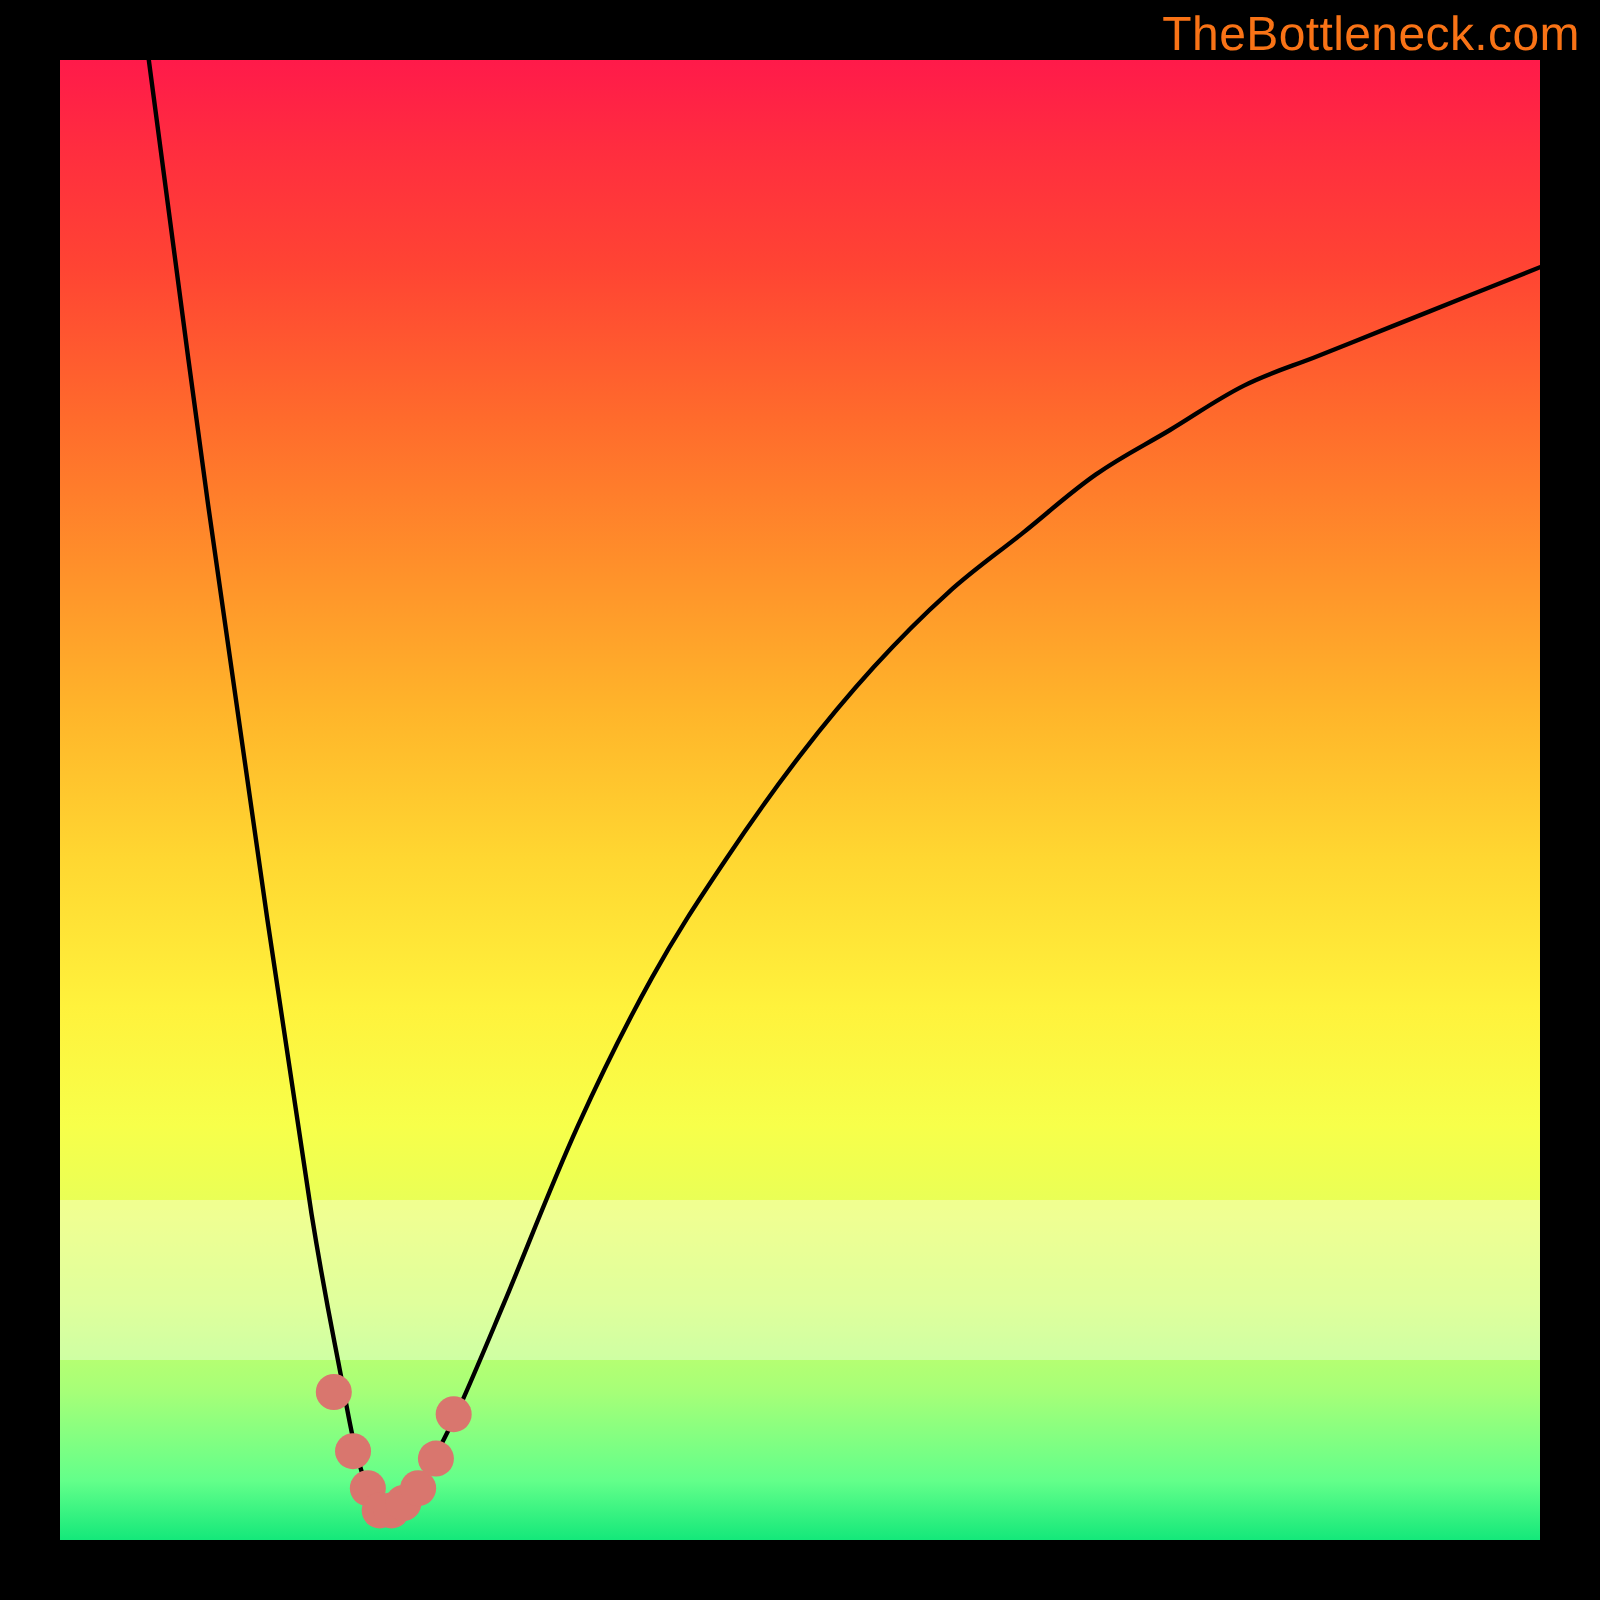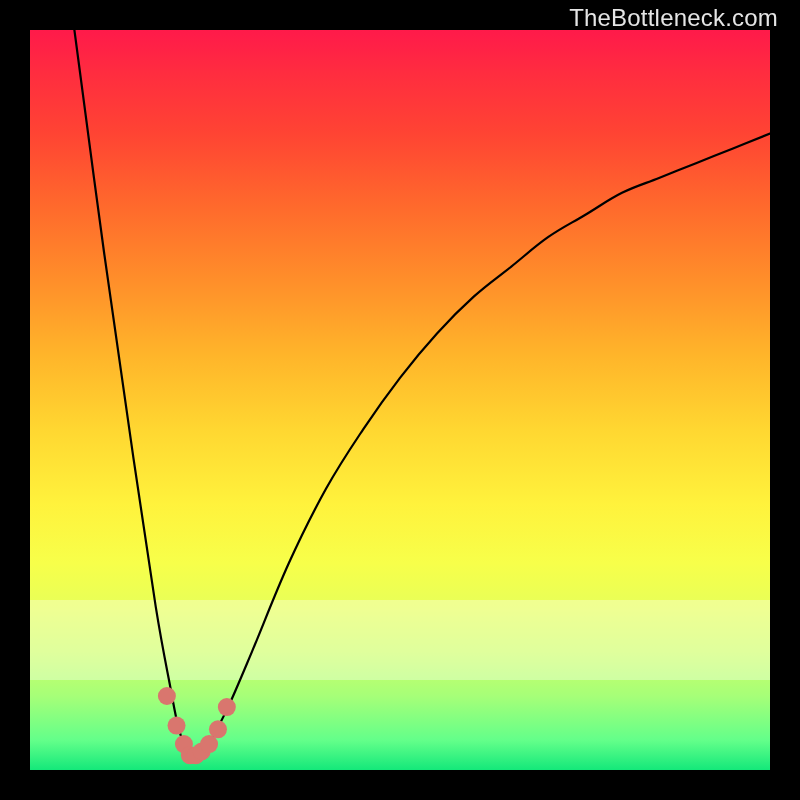--- a/index.html
+++ b/index.html
@@ -58,22 +58,22 @@
     position: absolute;
     left: 0;
     top: 0;
     width: 740px;
     height: 740px;
     pointer-events: none;
   }
   .watermark {
     position: absolute;
     top: 4px;
-    right: 22px;
-    color: #e5e5e5;
+    right: 10px;
+    color: #f97316;
     font-size: 24px;
     font-weight: 400;
     letter-spacing: 0.2px;
     user-select: none;
   }
 </style>
 </head>
 <body>
 
 <div class="frame">

